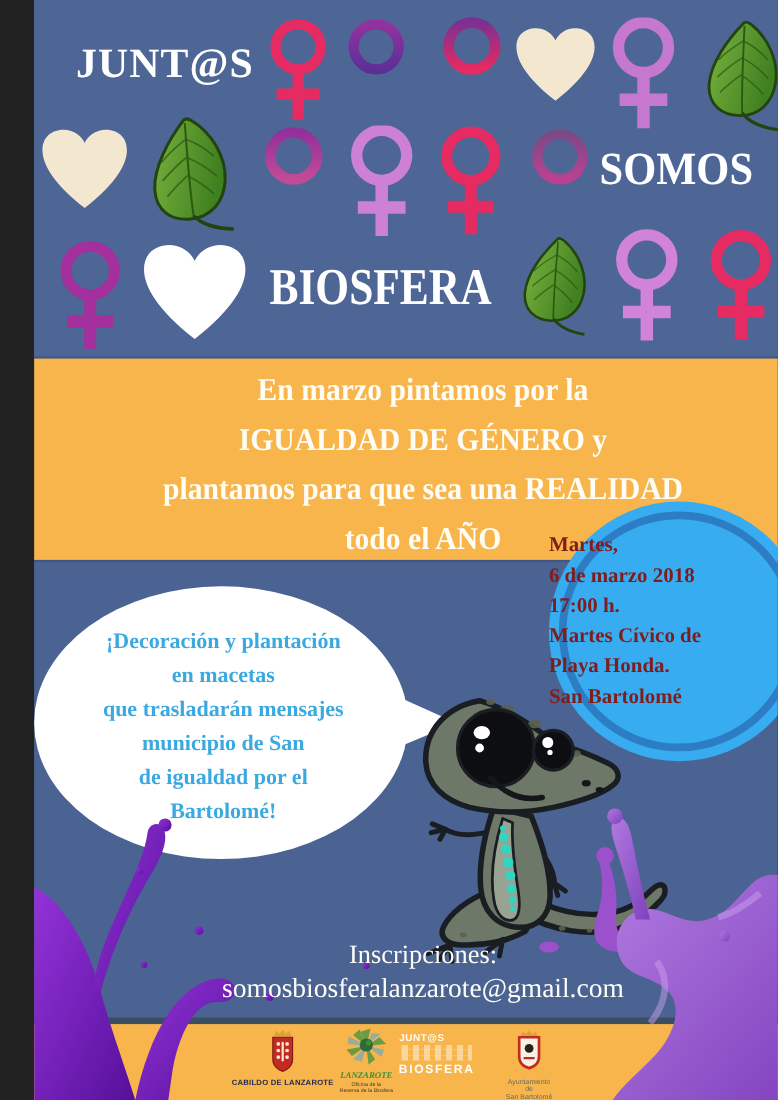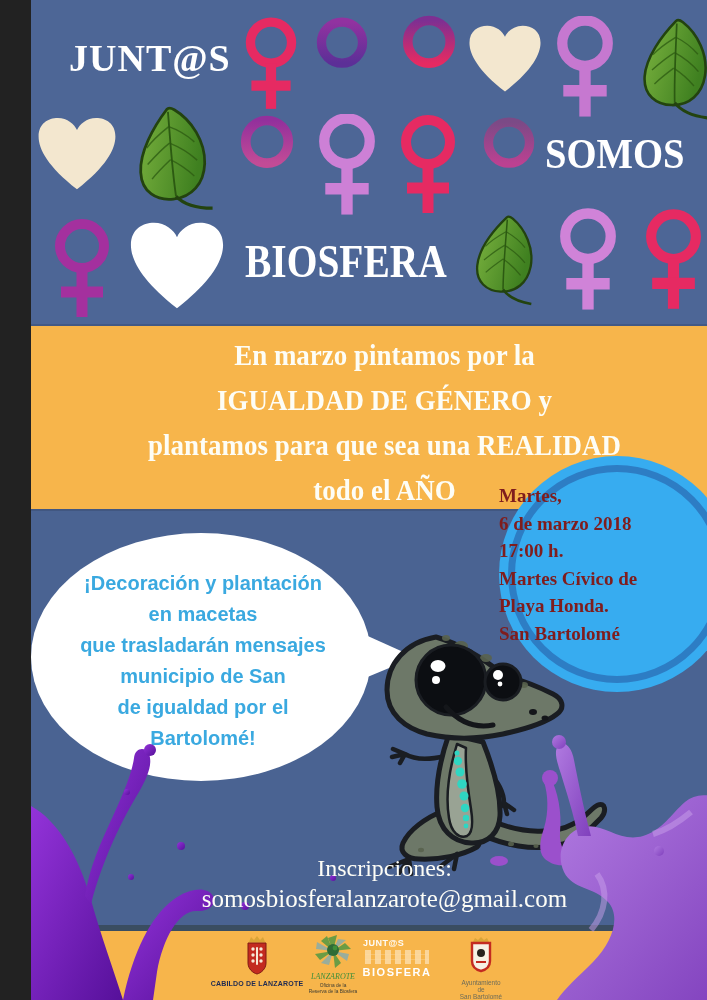--- a/index.html
+++ b/index.html
@@ -25,33 +25,33 @@
                 background:#37acf0;z-index:4;}
   .event-circle::before{content:"";position:absolute;left:9px;top:9px;right:9px;bottom:9px;
                 border:7px solid #2d7dc4;border-radius:50%;}
   .event-circle .ctext{position:absolute;left:0;top:26px;width:236px;text-align:left;
                 color:#7f1d1d;font-weight:bold;font-size:19px;line-height:27.5px;}
   
   .bubble{left:0px;top:533px;width:340px;height:248px;border-radius:50%;background:#ffffff;z-index:3;}
   .bubble-tail{left:310px;top:624px;width:74px;height:64px;background:#ffffff;z-index:3;
                clip-path:polygon(0 0,100% 52%,0 100%);}
   .bubble-text{left:8px;top:568px;width:328px;text-align:center;z-index:4;
-               font-family:Liberation Sans, sans-serif;font-weight:bold;
+               font-family:Liberation Serif, serif;font-weight:bold;
                font-size:20px;line-height:31px;color:#3aa9e0;}
   
   .contact{left:0;top:853px;width:707px;text-align:center;color:#fdfdf6;z-index:7;}
   .contact .lab{font-size:24px;line-height:30px;}
   .contact .mail{font-size:25px;line-height:31px;}
   
   .logo{z-index:5;text-align:center;}
   .logo-cabildo{left:178px;top:935px;width:96px;}
   .logo-cabildo .cap{margin-top:1px;font-family:"Liberation Sans",sans-serif;font-weight:bold;
                      font-size:7px;letter-spacing:.2px;color:#1e2a52;}
   .logo-reserva{left:268px;top:933px;width:68px;}
-  .logo-reserva .wm{font-family:"Liberation Serif",serif;font-style:italic;font-weight:normal;
+  .logo-reserva .wm{font-family:"Liberation Serif",serif;font-style:italic;font-weight:bold;
                     font-size:8px;color:#3f8f3a;line-height:8px;}
   .logo-reserva .cap{font-family:"Liberation Sans",sans-serif;font-size:4.8px;line-height:5.5px;color:#3b3b33;margin-top:2px;}
   .logo-cloud{left:326px;top:938px;width:80px;height:50px;color:#fff;
               font-family:"Liberation Sans",sans-serif;}
   .logo-cloud .wt{font-size:9px;font-weight:bold;letter-spacing:.5px;text-align:left;padding-left:6px;opacity:.95;}
   .logo-cloud .bars{height:14px;margin:2px 8px;opacity:.55;
         background:repeating-linear-gradient(90deg,rgba(255,255,255,.8) 0 6px,transparent 6px 10px),
                    repeating-linear-gradient(0deg,transparent 0 4px,rgba(255,255,255,.35) 4px 5px);}
   .logo-cloud .wb{font-size:11px;font-weight:bold;letter-spacing:1.5px;}
   .logo-ayto{left:410px;top:936px;width:80px;}

